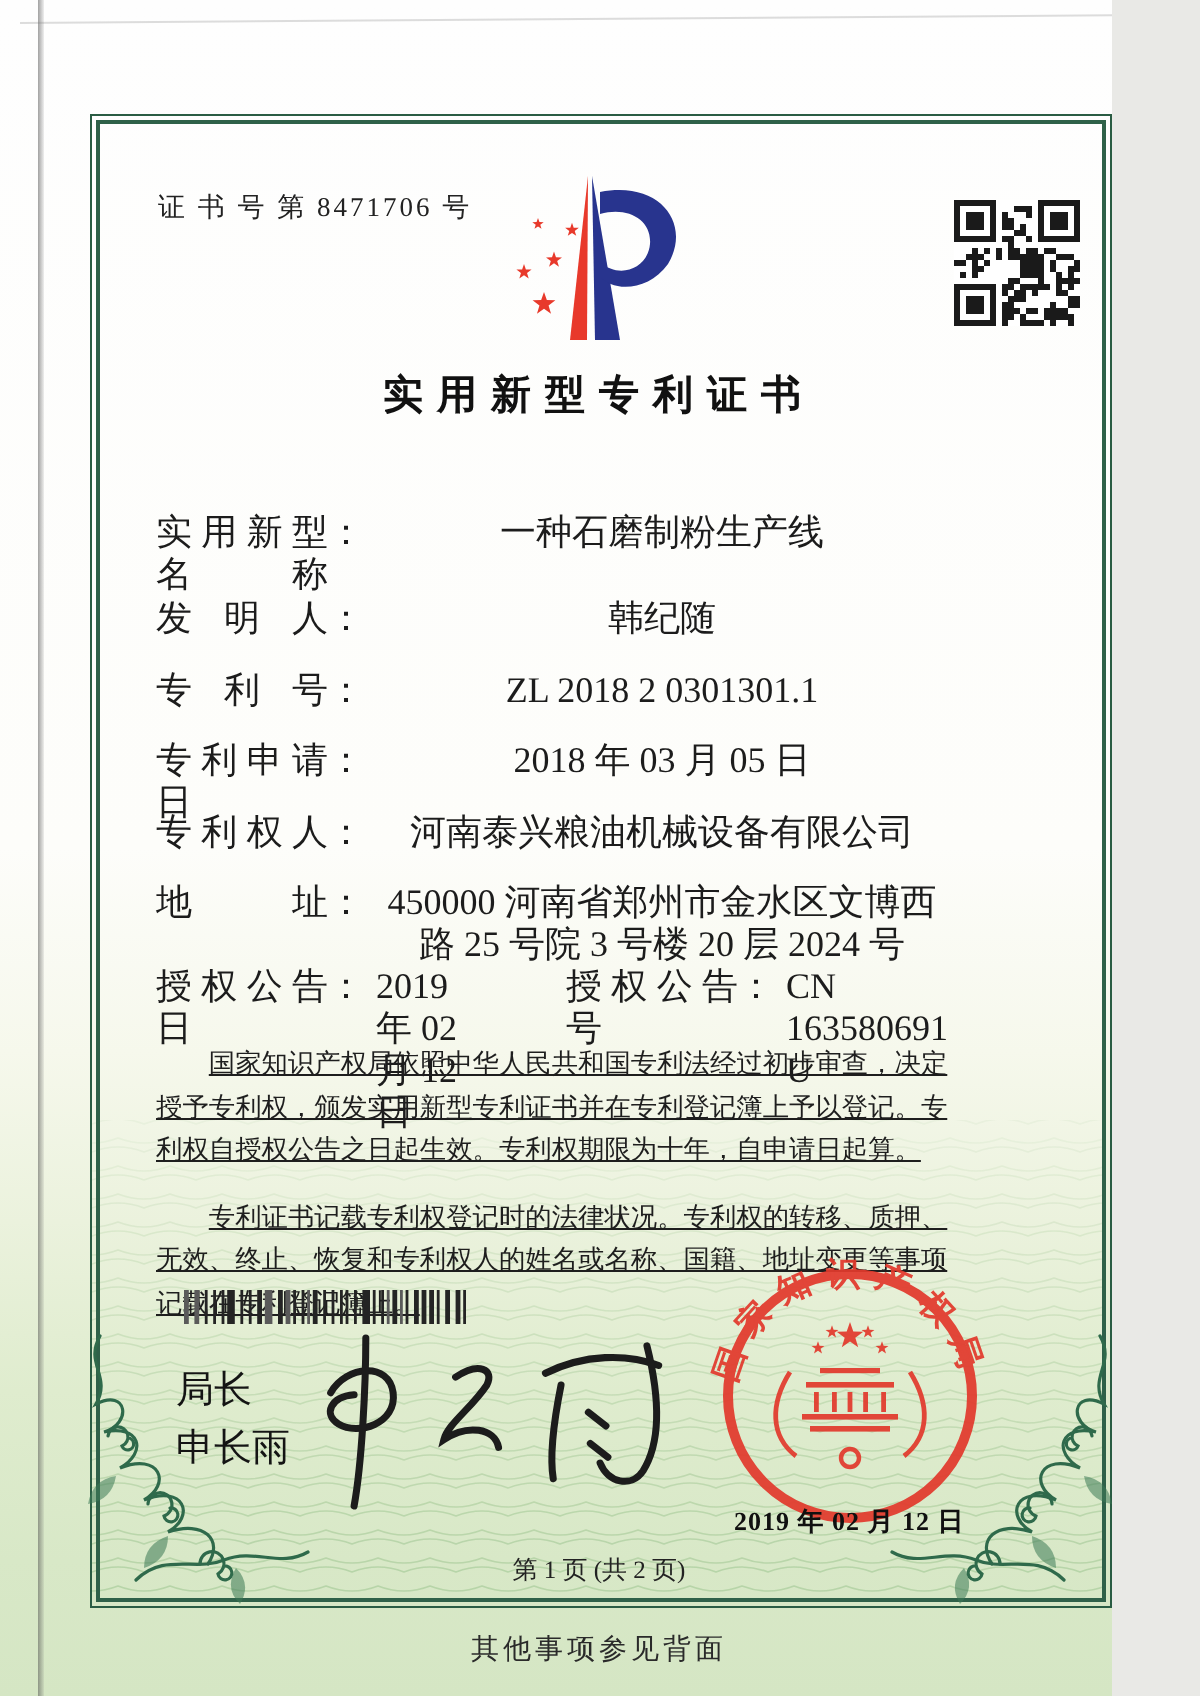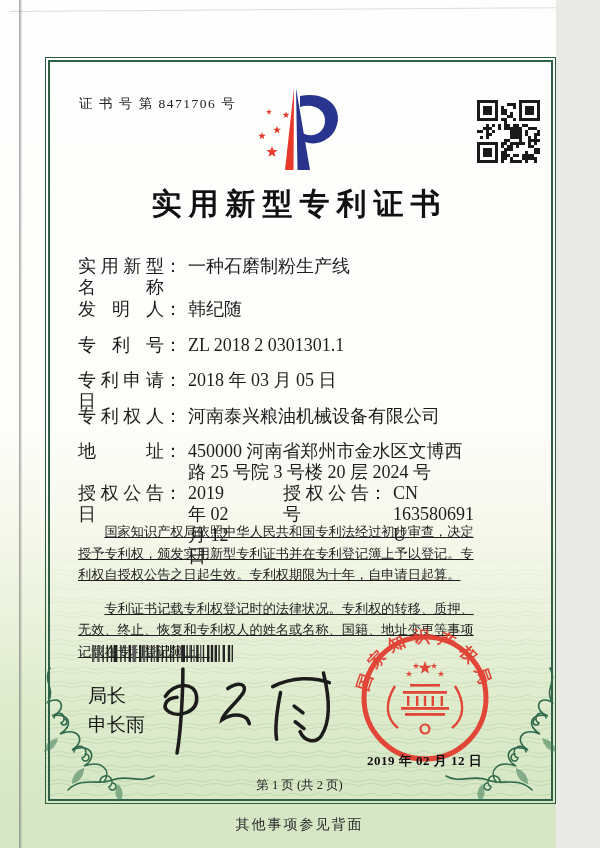--- a/index.html
+++ b/index.html
@@ -13,26 +13,26 @@
   .paper-edge-top{position:absolute;left:10px;top:9px;width:560px;height:1px;background:rgba(120,120,120,.25);z-index:6;transform:rotate(-.4deg);}
   .waves{position:absolute;left:46px;top:560px;z-index:1;}
   .frame{position:absolute;left:45px;top:57px;width:509px;height:745px;border:1.4px solid #2a5c43;z-index:2;}
   .frame-inner{position:absolute;inset:2px;border:2.4px solid #2f6149;}
   .ornament{position:absolute;z-index:3;}
   .content{position:absolute;inset:0;z-index:4;color:#1d1d1d;}
   .cert-no{position:absolute;left:79px;top:95px;font-size:13.5px;letter-spacing:1.5px;color:#222;}
   .logo{position:absolute;left:256px;top:86px;}
   .qr{position:absolute;left:477px;top:100px;}
   .cert-title{position:absolute;left:45px;width:509px;top:184px;text-align:center;
-    font-size:30px;font-weight:bold;letter-spacing:7px;color:#111;}
+    font-size:20px;font-weight:bold;letter-spacing:7px;color:#111;}
   .frow{position:absolute;left:78px;right:82px;display:flex;align-items:flex-start;
     font-size:18px;line-height:21px;color:#1c1c1c;}
   .flabel{display:inline-block;width:86px;text-align:justify;text-align-last:justify;flex:none;}
   .fcolon{flex:none;margin-right:6px;}
-  .fvalue{flex:1;}
+  .fvalue{flex:1;text-align:center;}
   .col2{display:flex;margin-left:38px;}
   .paras{position:absolute;left:66px;right:64px;top:509px;font-size:13.2px;line-height:21.5px;color:#1e1e1e;}
   .paras p{margin:12px;text-indent:2em;text-decoration:underline;}
   .barcode{position:absolute;left:92px;top:645px;}
   .signer{position:absolute;left:88px;top:681px;font-size:19px;line-height:29px;color:#141414;}
   .signature{position:absolute;left:138px;top:662px;z-index:5;}
   .seal{position:absolute;left:355px;top:628px;z-index:5;opacity:.93;}
   .seal-date{position:absolute;left:367px;top:752px;font-size:13px;font-weight:bold;letter-spacing:.5px;color:#101010;z-index:6;}
   .page-info{position:absolute;left:45px;width:509px;top:777px;text-align:center;font-size:12.5px;color:#222;}
   .footer-note{position:absolute;left:45px;width:509px;top:816px;text-align:center;font-size:14px;letter-spacing:2px;color:#2a2a2a;}

